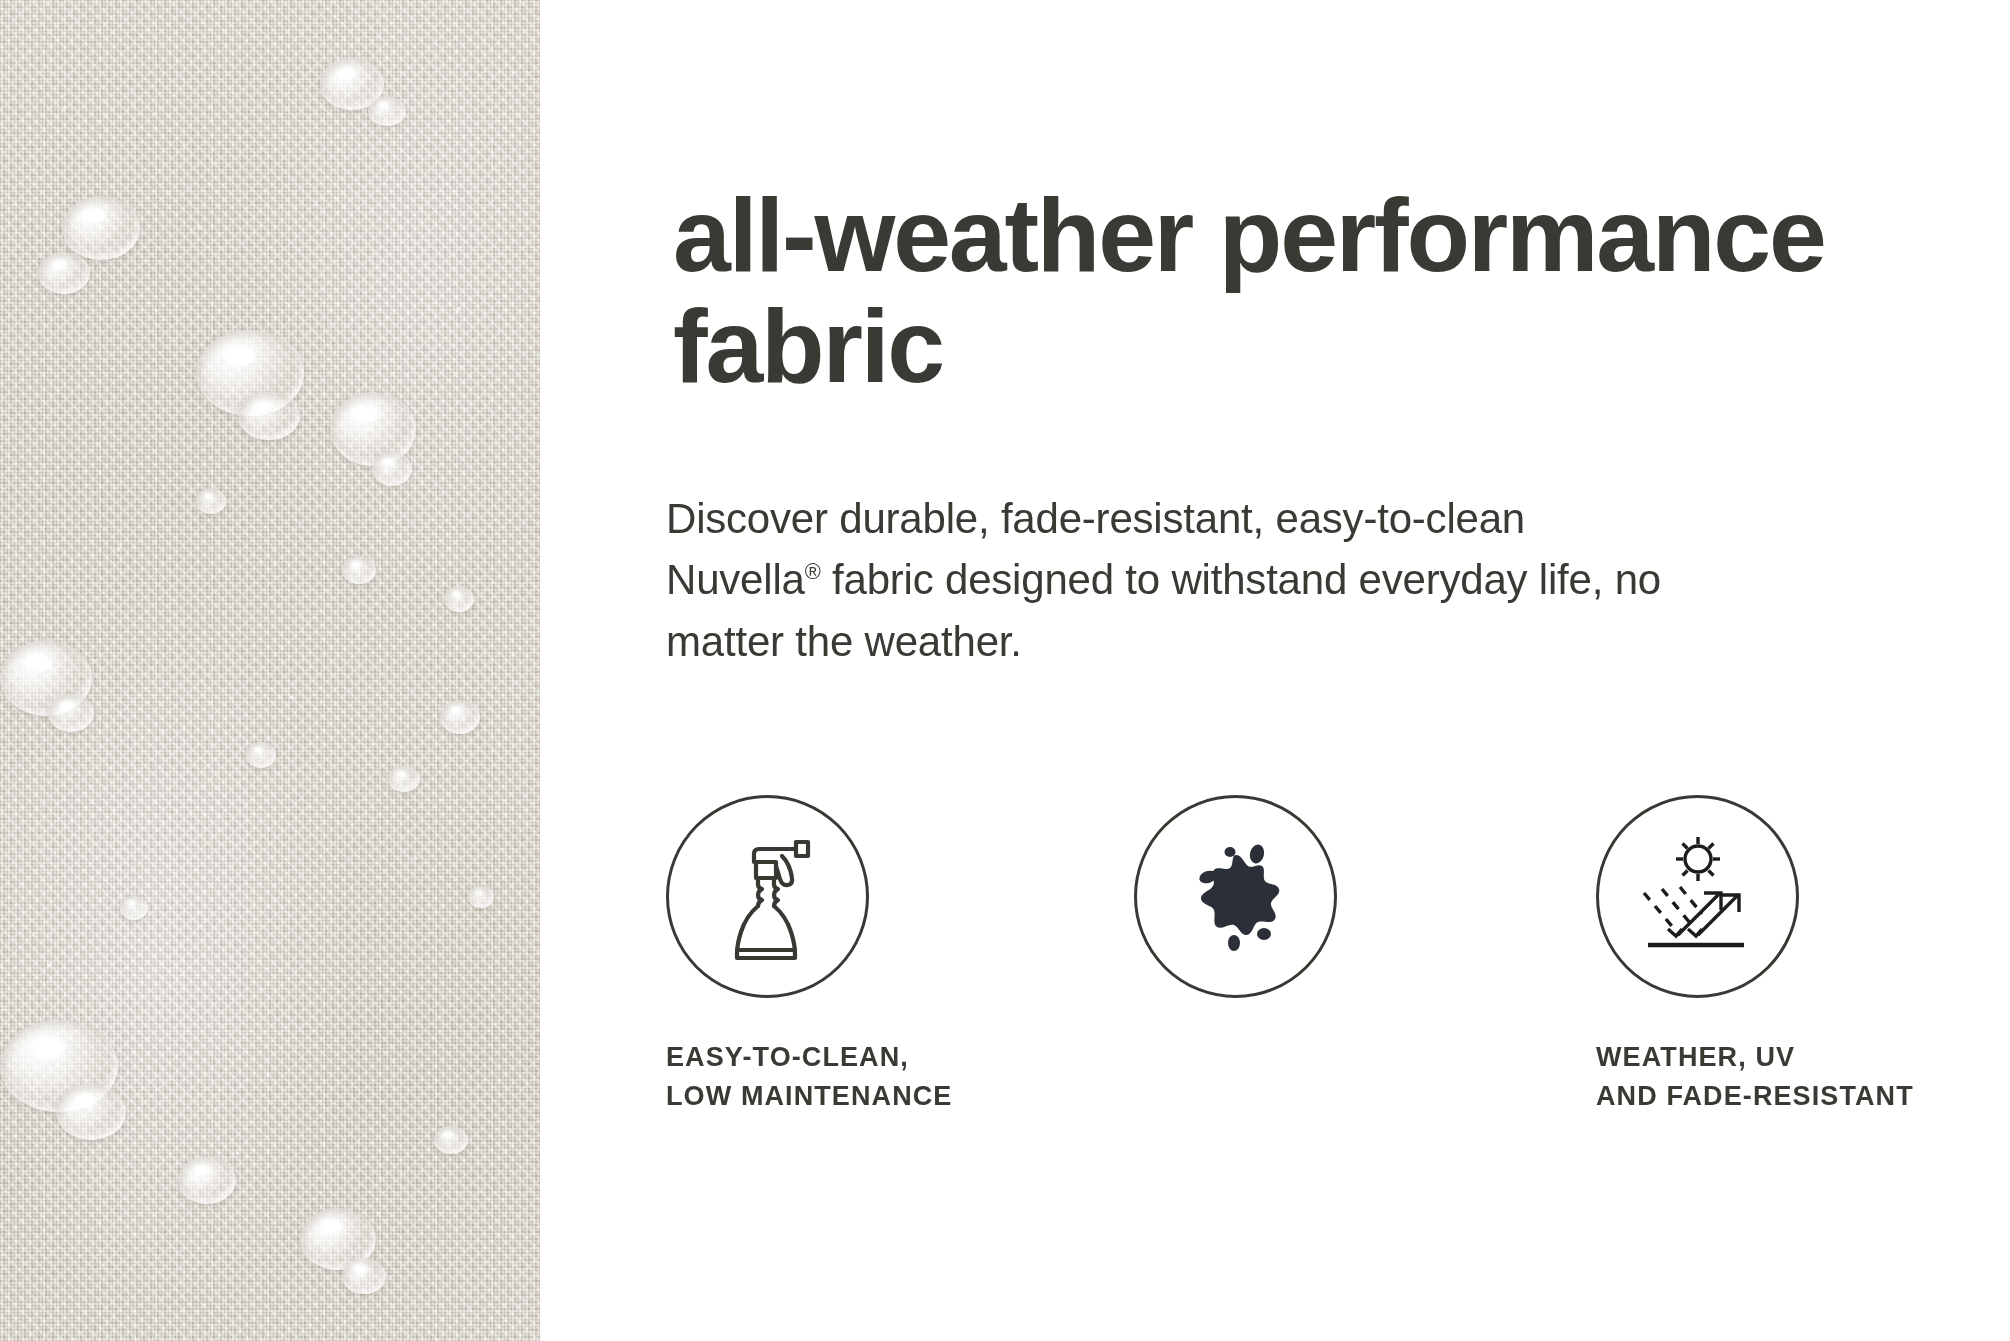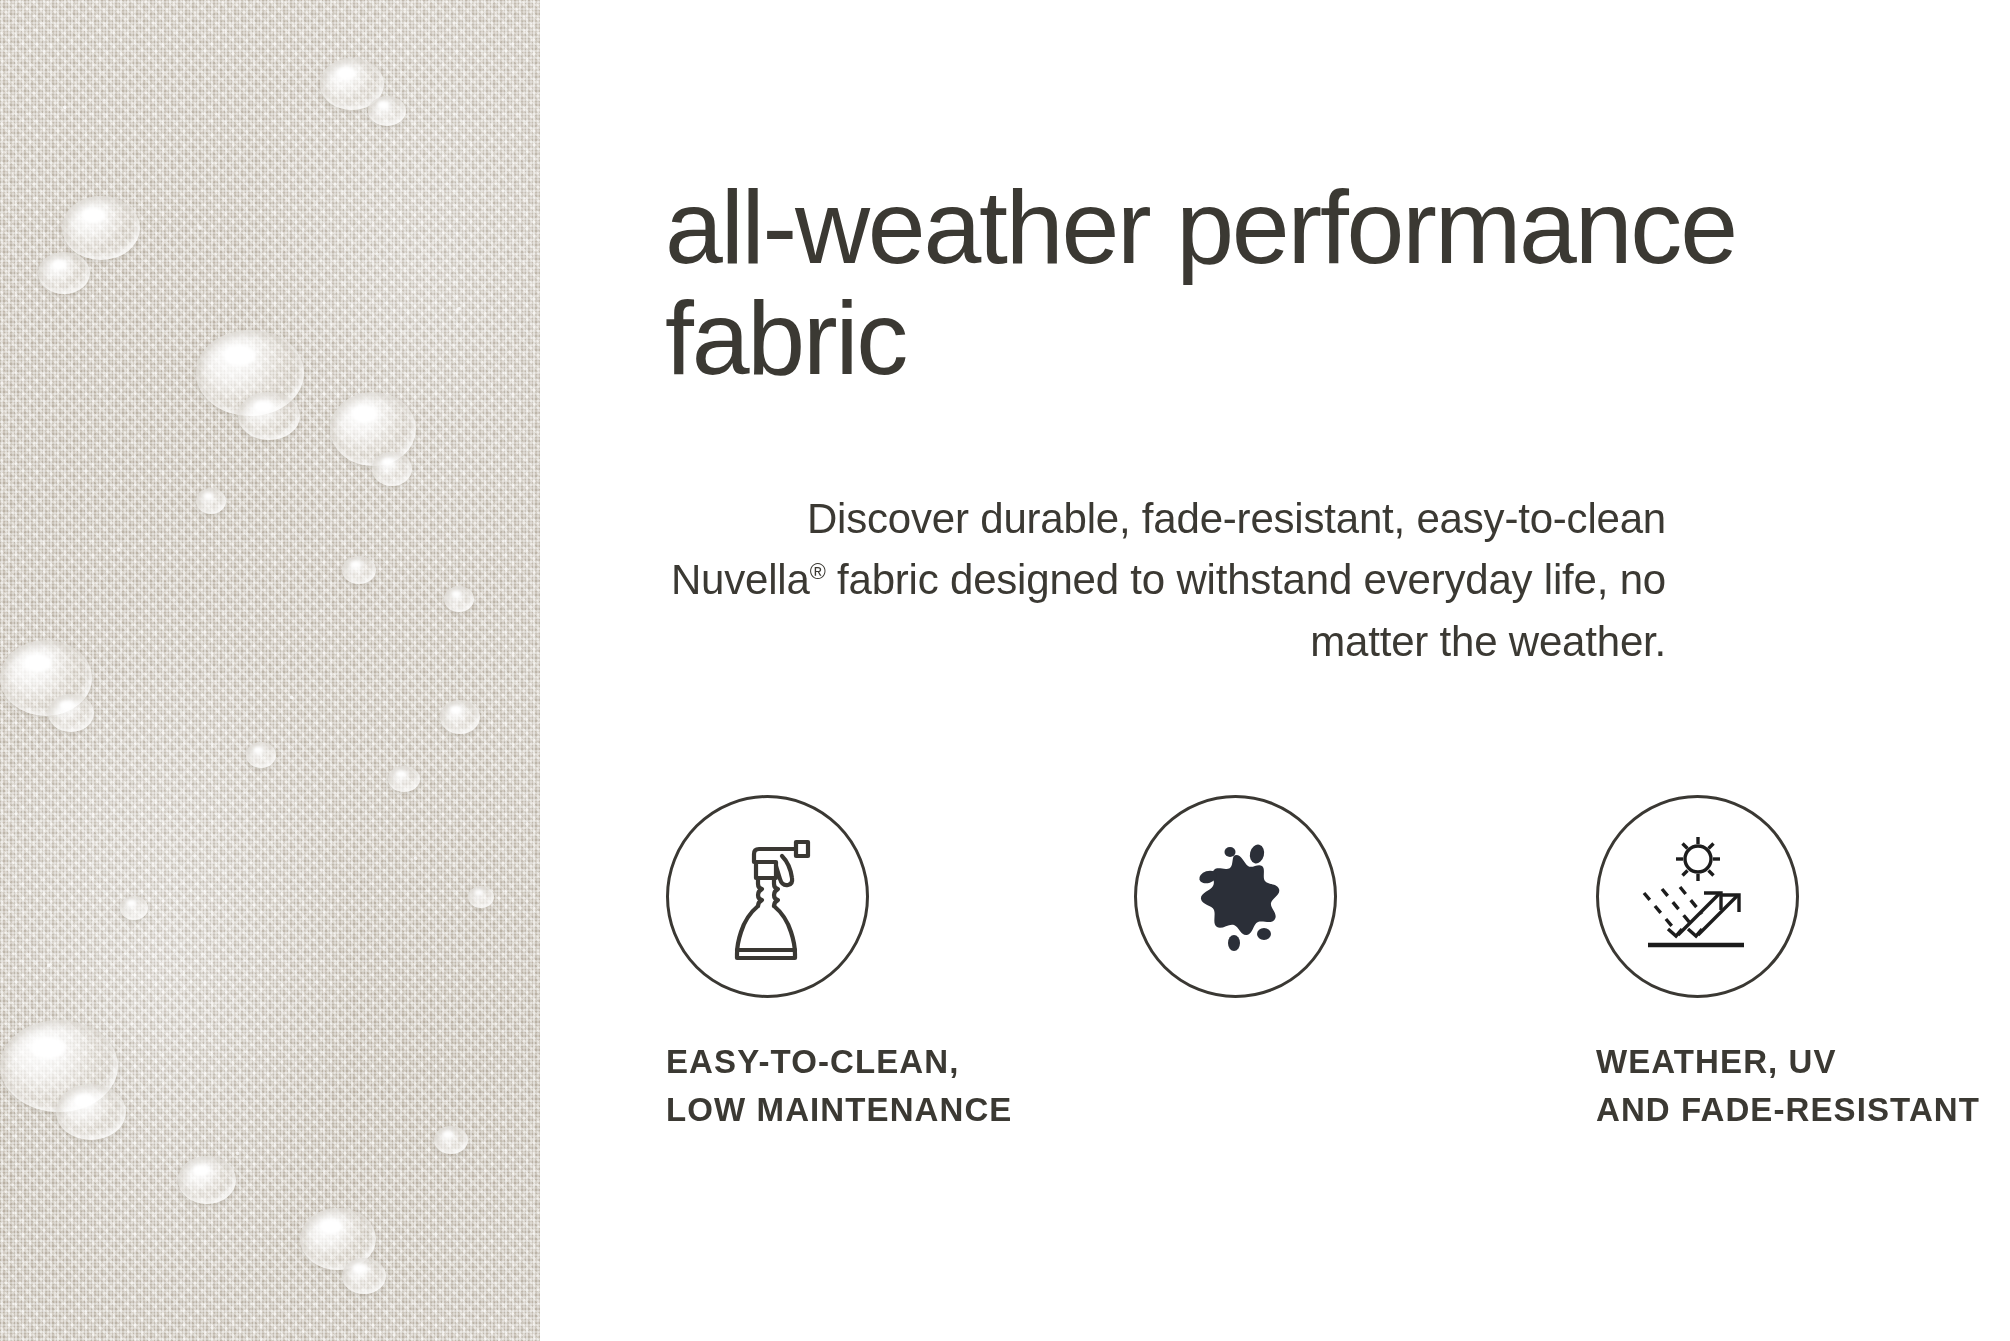--- a/index.html
+++ b/index.html
@@ -117,40 +117,39 @@
     position: relative;
     flex: 1 1 auto;
     padding: 0;
   }
 
   .headline {
     position: absolute;
     left: 125px;
     top: 172px;
     width: 1300px;
-    margin: 0;
+    margin: 8px;
     font-size: 104px;
     line-height: 1.07;
-    font-weight: 400;
+    font-weight: 700;
     letter-spacing: -2.2px;
     color: #3b3933;
   }
 
   .subcopy {
     position: absolute;
     left: 126px;
     top: 488px;
     width: 1000px;
     margin: 0;
     font-size: 42px;
     line-height: 1.46;
     font-weight: 400;
     color: #3b3933;
     letter-spacing: -0.2px;
-    text-align: right;
   }
   .subcopy sup {
     font-size: 0.52em;
     vertical-align: super;
     line-height: 0;
   }
 
   .features {
     position: absolute;
     left: 126px;
@@ -171,21 +170,21 @@
     display: flex;
     align-items: center;
     justify-content: center;
     box-sizing: border-box;
     margin-left: 0;
   }
   .feature-icon svg { display: block; }
 
   .feature-caption {
     margin-top: 40px;
-    font-size: 33px;
+    font-size: 27px;
     line-height: 1.46;
     font-weight: 700;
     letter-spacing: 1.1px;
     color: #3b3933;
     text-transform: uppercase;
     white-space: pre-line;
   }
   .feature:nth-child(2) .feature-icon,
   .feature:nth-child(2) .feature-caption { margin-left: 8px; }
   .feature:nth-child(3) .feature-icon,

